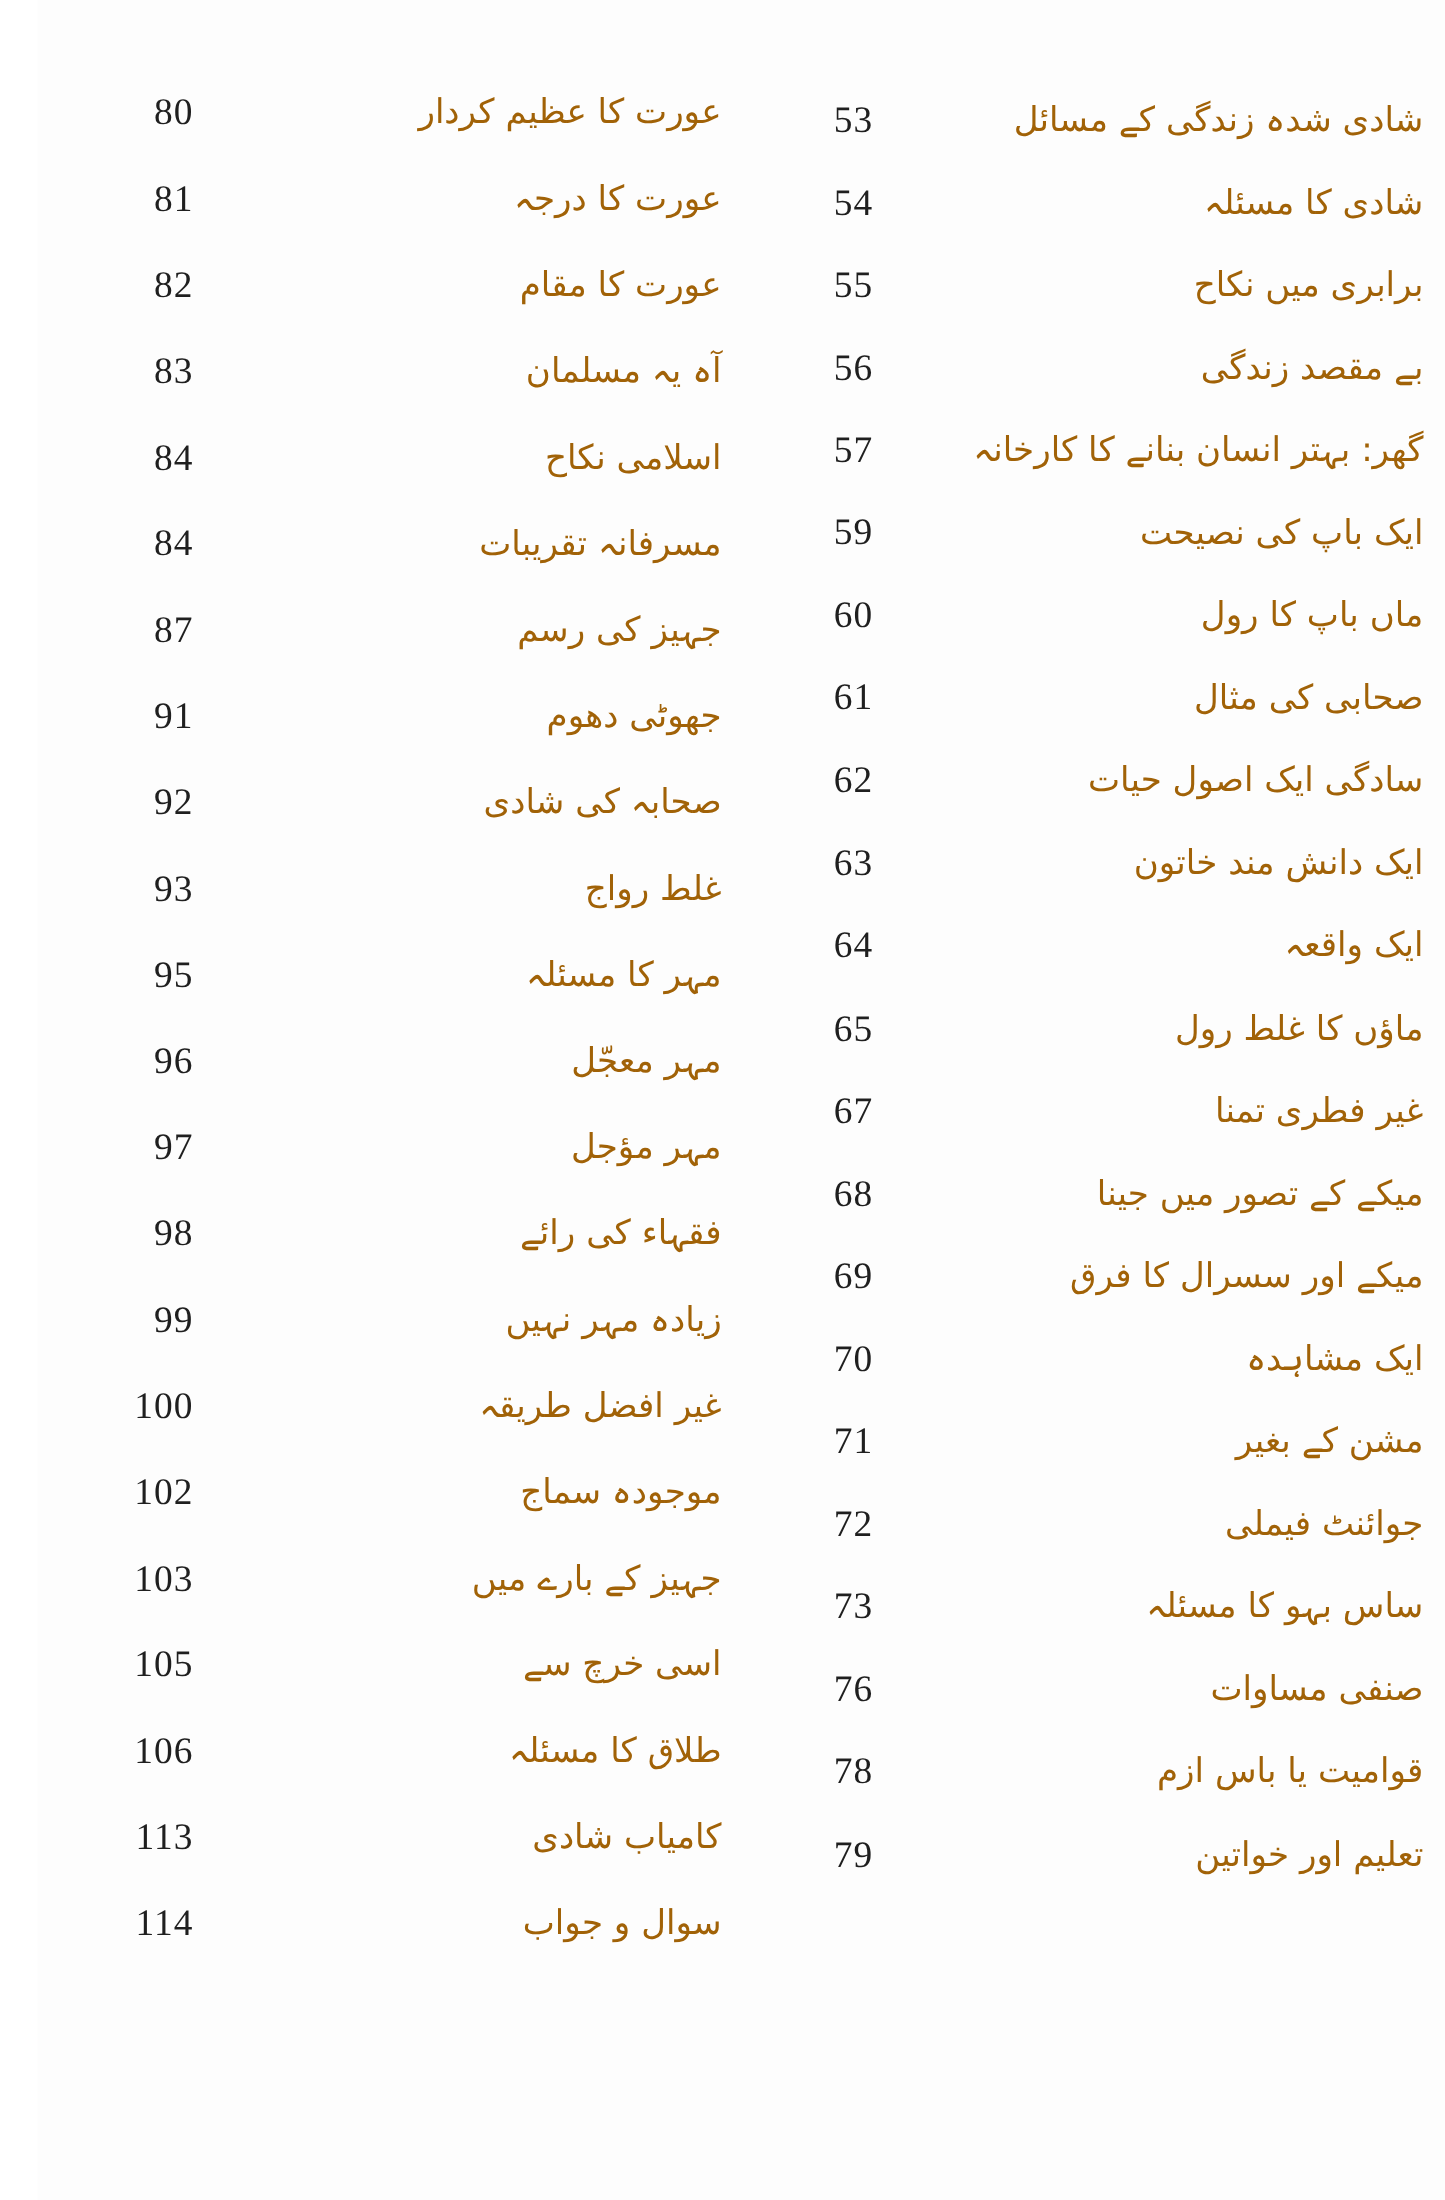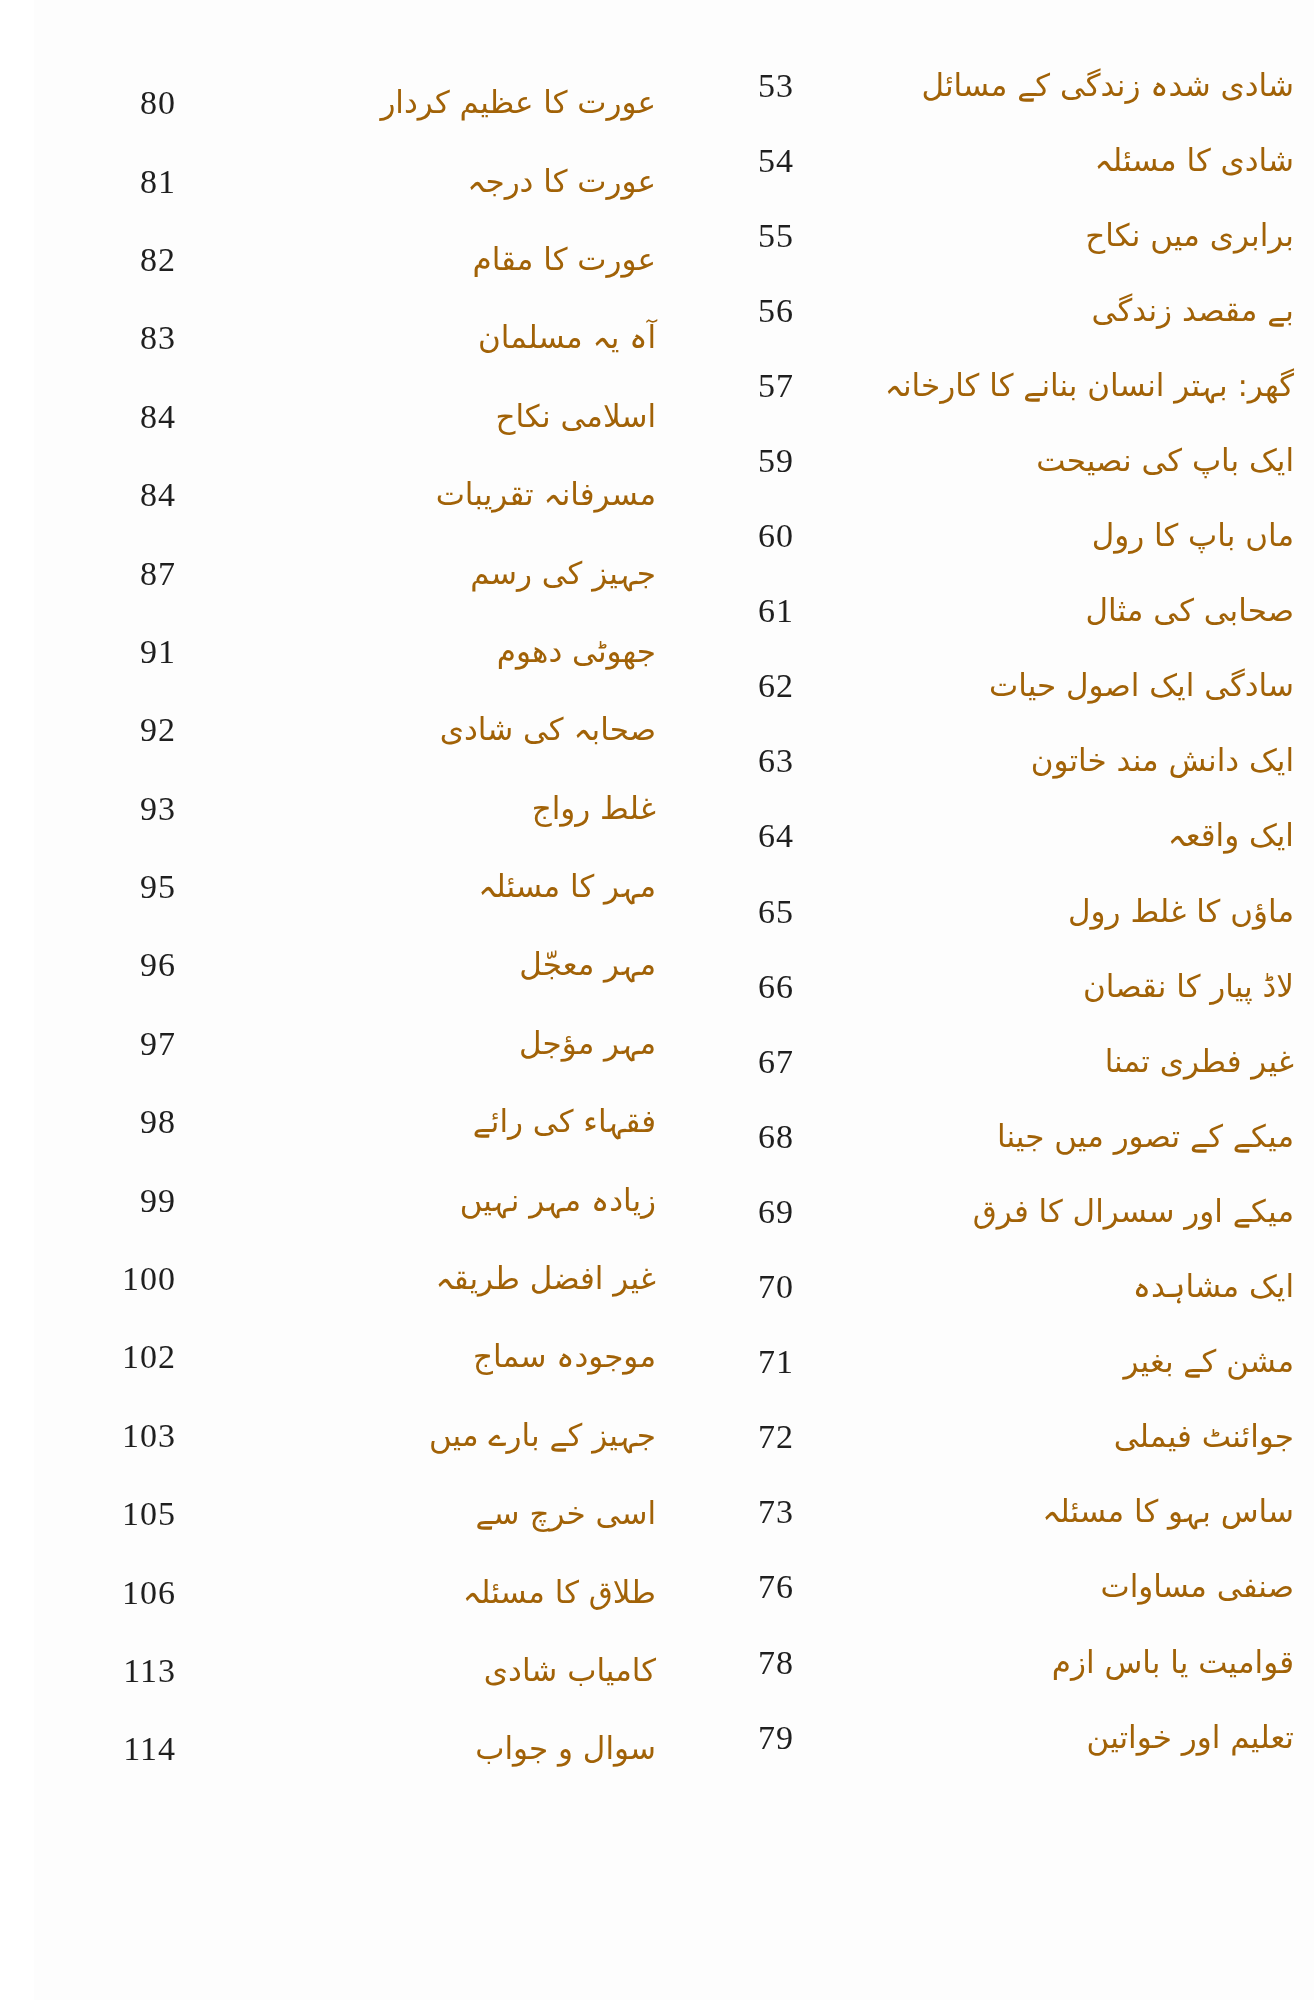--- a/index.html
+++ b/index.html
@@ -14,21 +14,21 @@
     background: #fdfdfd;
     overflow: hidden;
     font-family: "DejaVu Sans", sans-serif;
     margin-left: 34px;
   }
   .col {
     position: absolute;
   }
   .col-right {
     left: 640px;
-    top: 48px;
+    top: 72px;
     width: 620px;
   }
   .col-left {
     left: 62px;
     top: 64px;
     width: 560px;
   }
   .row {
     position: relative;
     width: 100%;
@@ -234,24 +234,20 @@
   <div class="row">
     <span class="num">64</span>
     <span class="title">ایک واقعہ</span>
   </div>
 
   <div class="row">
     <span class="num">65</span>
     <span class="title">ماؤں کا غلط رول</span>
   </div>
 
-  <div class="row">
-    <span class="num">66</span>
-    <span class="title">لاڈ پیار کا نقصان</span>
-  </div>
 
   <div class="row">
     <span class="num">67</span>
     <span class="title">غیر فطری تمنا</span>
   </div>
 
   <div class="row">
     <span class="num">68</span>
     <span class="title">میکے کے تصور میں جینا</span>
   </div>

